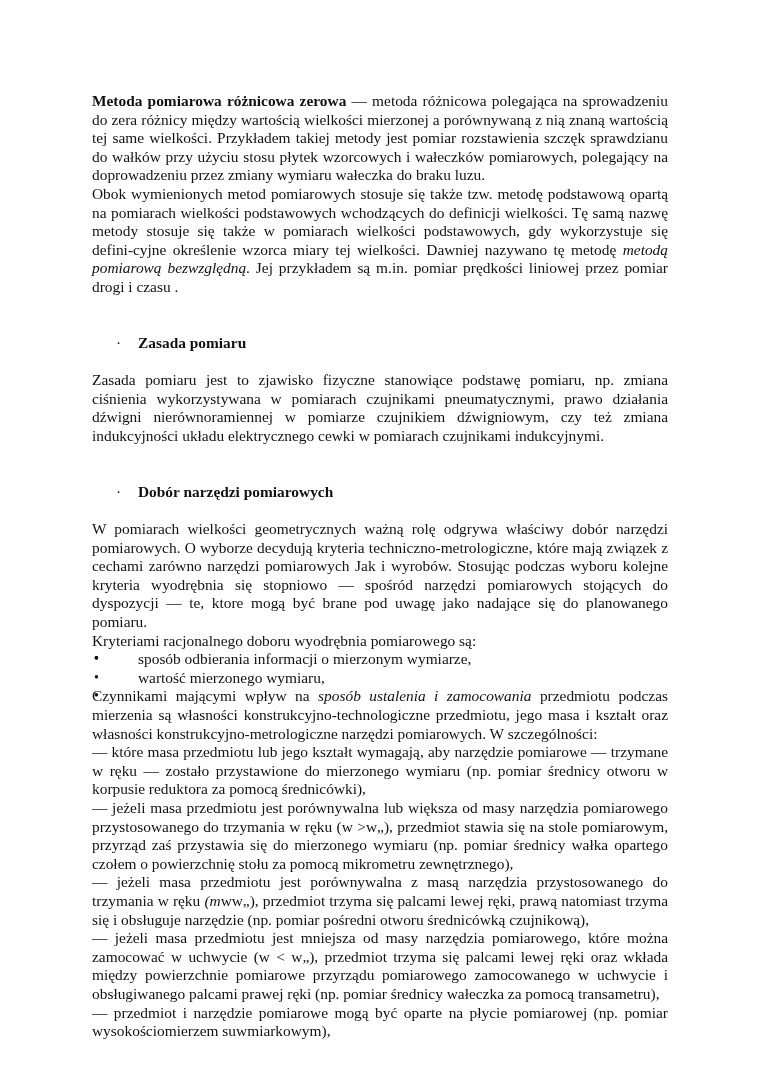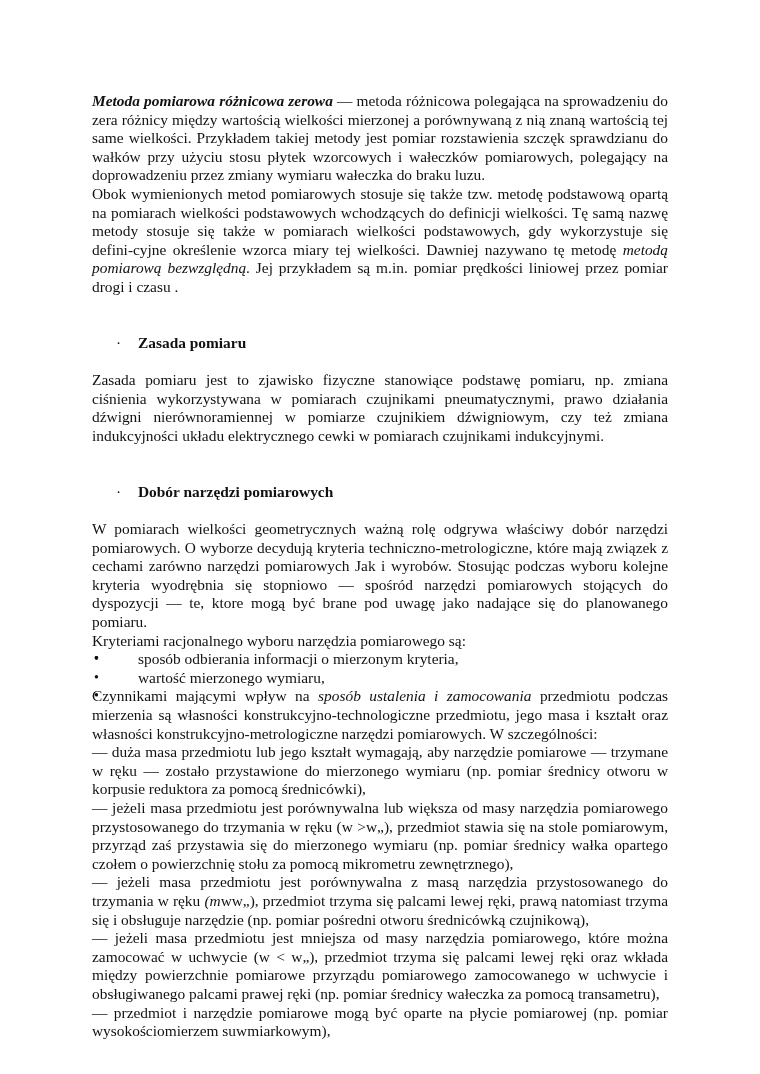--- a/index.html
+++ b/index.html
@@ -3,21 +3,21 @@
 <meta charset="utf-8">
 <style>
   html, body { margin: 0; padding: 0; background: #ffffff; }
   body { width: 760px; height: 1074px; position: relative; overflow: hidden; }
   .page {
     position: absolute; left: 92px; top: 92px; width: 576px;
     font-family: "Liberation Serif", "DejaVu Serif", serif;
     font-size: 15.4px; line-height: 18.6px; color: #111111;
   }
   .p { margin: 0; text-align: justify; text-align-last: left; }
-  b { font-weight: bold; font-style: italic; }
+  b { font-weight: bold; }
   i { font-style: italic; }
   .heading {
     position: relative; margin: 0; font-weight: bold; font-size: 15.4px;
     padding-left: 46px;
   }
   .heading .dot {
     position: absolute; left: 24px; top: 0; font-weight: normal;
   }
   .gap-lg { height: 37px; }
   .gap-md { height: 19px; }
@@ -42,31 +42,31 @@
 
   <p class="p">Zasada pomiaru jest to zjawisko fizyczne stanowiące podstawę pomiaru, np. zmiana ciśnienia wykorzystywana w pomiarach czujnikami pneumatycznymi, prawo działania dźwigni nierównoramiennej w pomiarze czujnikiem dźwigniowym, czy też zmiana indukcyjności układu elektrycznego cewki w pomiarach czujnikami indukcyjnymi.</p>
 
   <div class="gap-lg"></div>
 
   <p class="heading"><span class="dot">·</span><span>Dobór narzędzi pomiarowych</span></p>
 
   <div class="gap-md"></div>
 
   <p class="p">W pomiarach wielkości geometrycznych ważną rolę odgrywa właściwy dobór narzędzi pomiarowych. O wyborze decydują kryteria techniczno-metrologiczne, które mają związek z cechami zarówno narzędzi pomiarowych Jak i wyrobów. Stosując podczas wyboru kolejne kryteria wyodrębnia się stopniowo — spośród narzędzi pomiarowych stojących do dyspozycji — te, ktore mogą być brane pod uwagę jako nadające się do planowanego pomiaru.</p>
-  <p class="p">Kryteriami racjonalnego wyboru narzędzia pomiarowego są:</p>
+  <p class="p">Kryteriami racjonalnego doboru wyodrębnia pomiarowego są:</p>
 
   <ul class="list">
     <li><span class="bullet">•</span></li>
     <li><span class="bullet">•</span></li>
-    <li><span class="bullet">•</span><span>sposób odbierania informacji o mierzonym kryteria,</span></li>
+    <li><span class="bullet">•</span><span>sposób odbierania informacji o mierzonym wymiarze,</span></li>
     <li><span class="bullet">•</span><span>wartość mierzonego wymiaru,</span></li>
     <li><span class="bullet">•</span></li>
   </ul>
 
   <p class="p"><span>Czynnikami mającymi wpływ na </span><i>sposób ustalenia i zamocowania</i><span> przedmiotu podczas mierzenia są własności konstrukcyjno-technologiczne przedmiotu, jego masa i kształt oraz własności konstrukcyjno-metrologiczne narzędzi pomiarowych. W szczególności:</span></p>
 
-  <p class="p">— duża masa przedmiotu lub jego kształt wymagają, aby narzędzie pomiarowe — trzymane w ręku — zostało przystawione do mierzonego wymiaru (np. pomiar średnicy otworu w korpusie reduktora za pomocą średnicówki),</p>
+  <p class="p">— które masa przedmiotu lub jego kształt wymagają, aby narzędzie pomiarowe — trzymane w ręku — zostało przystawione do mierzonego wymiaru (np. pomiar średnicy otworu w korpusie reduktora za pomocą średnicówki),</p>
   <p class="p">— jeżeli masa przedmiotu jest porównywalna lub większa od masy narzędzia pomiarowego przystosowanego do trzymania w ręku (w &gt;w„), przedmiot stawia się na stole pomiarowym, przyrząd zaś przystawia się do mierzonego wymiaru (np. pomiar średnicy wałka opartego czołem o powierzchnię stołu za pomocą mikrometru zewnętrznego),</p>
   <p class="p"><span>— jeżeli masa przedmiotu jest porównywalna z masą narzędzia przystosowanego do trzymania w ręku </span><i>(m</i><span>ww„), przedmiot trzyma się palcami lewej ręki, prawą natomiast trzyma się i obsługuje narzędzie (np. pomiar pośredni otworu średnicówką czujnikową),</span></p>
   <p class="p">— jeżeli masa przedmiotu jest mniejsza od masy narzędzia pomiarowego, które można zamocować w uchwycie (w &lt; w„), przedmiot trzyma się palcami lewej ręki oraz wkłada między powierzchnie pomiarowe przyrządu pomiarowego zamocowanego w uchwycie i obsługiwanego palcami prawej ręki (np. pomiar średnicy wałeczka za pomocą transametru),</p>
   <p class="p">— przedmiot i narzędzie pomiarowe mogą być oparte na płycie pomiarowej (np. pomiar wysokościomierzem suwmiarkowym),</p>
 
 </div>
 
 </body></html>

